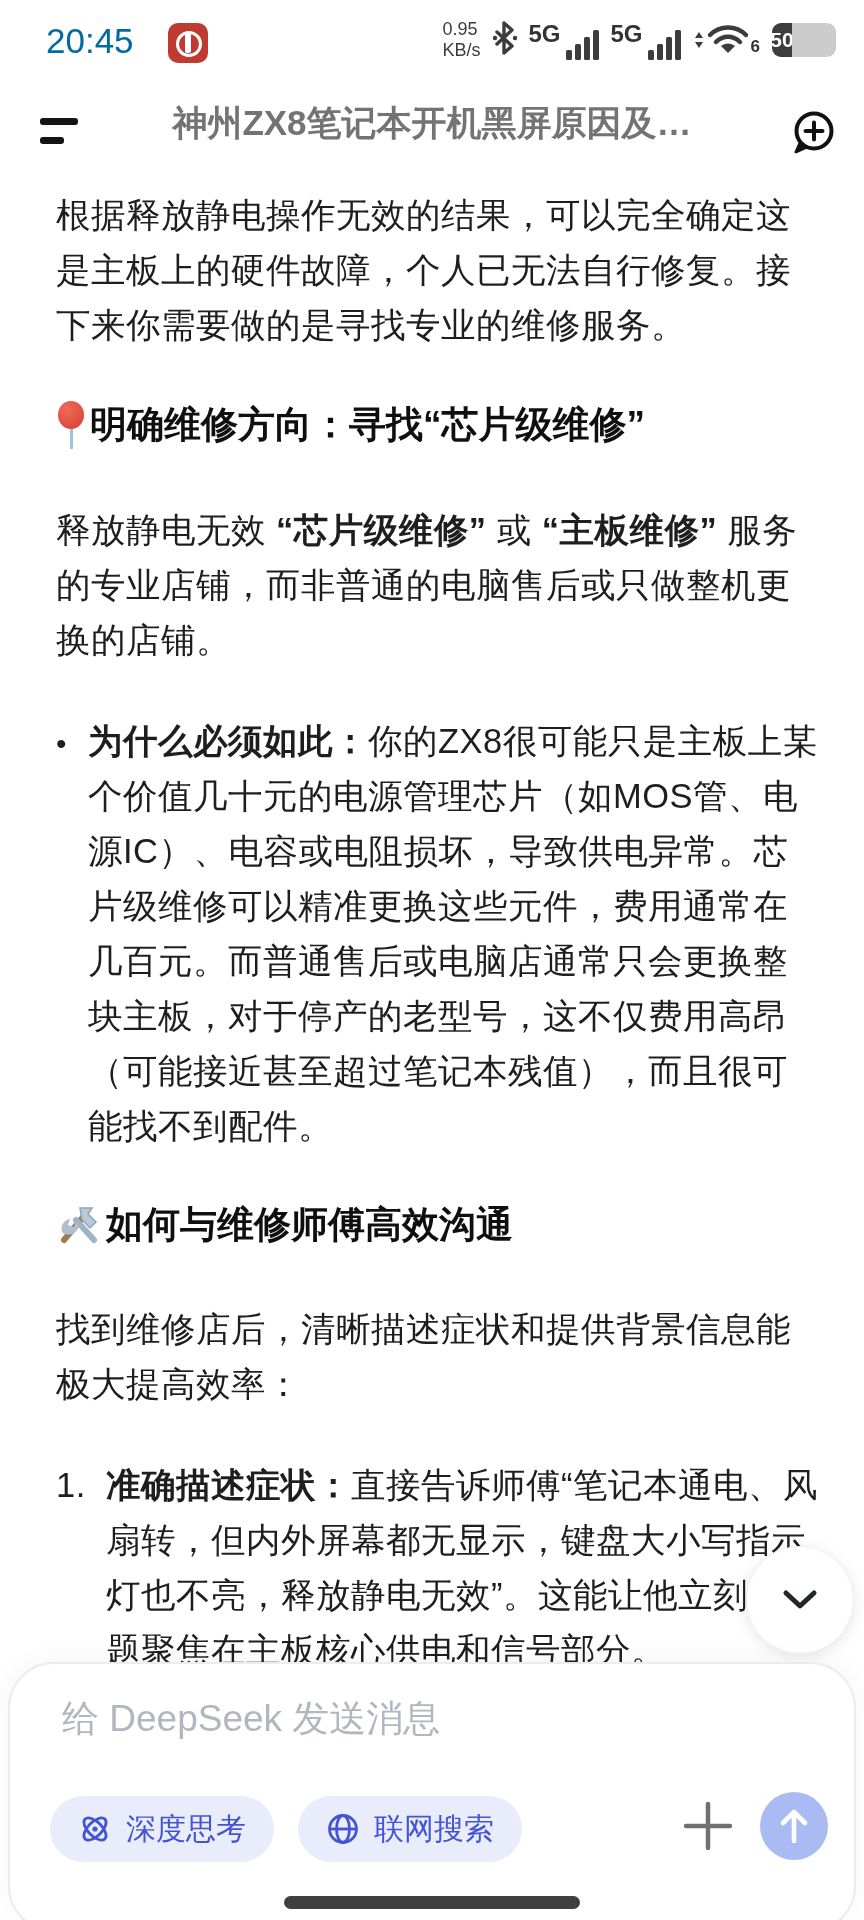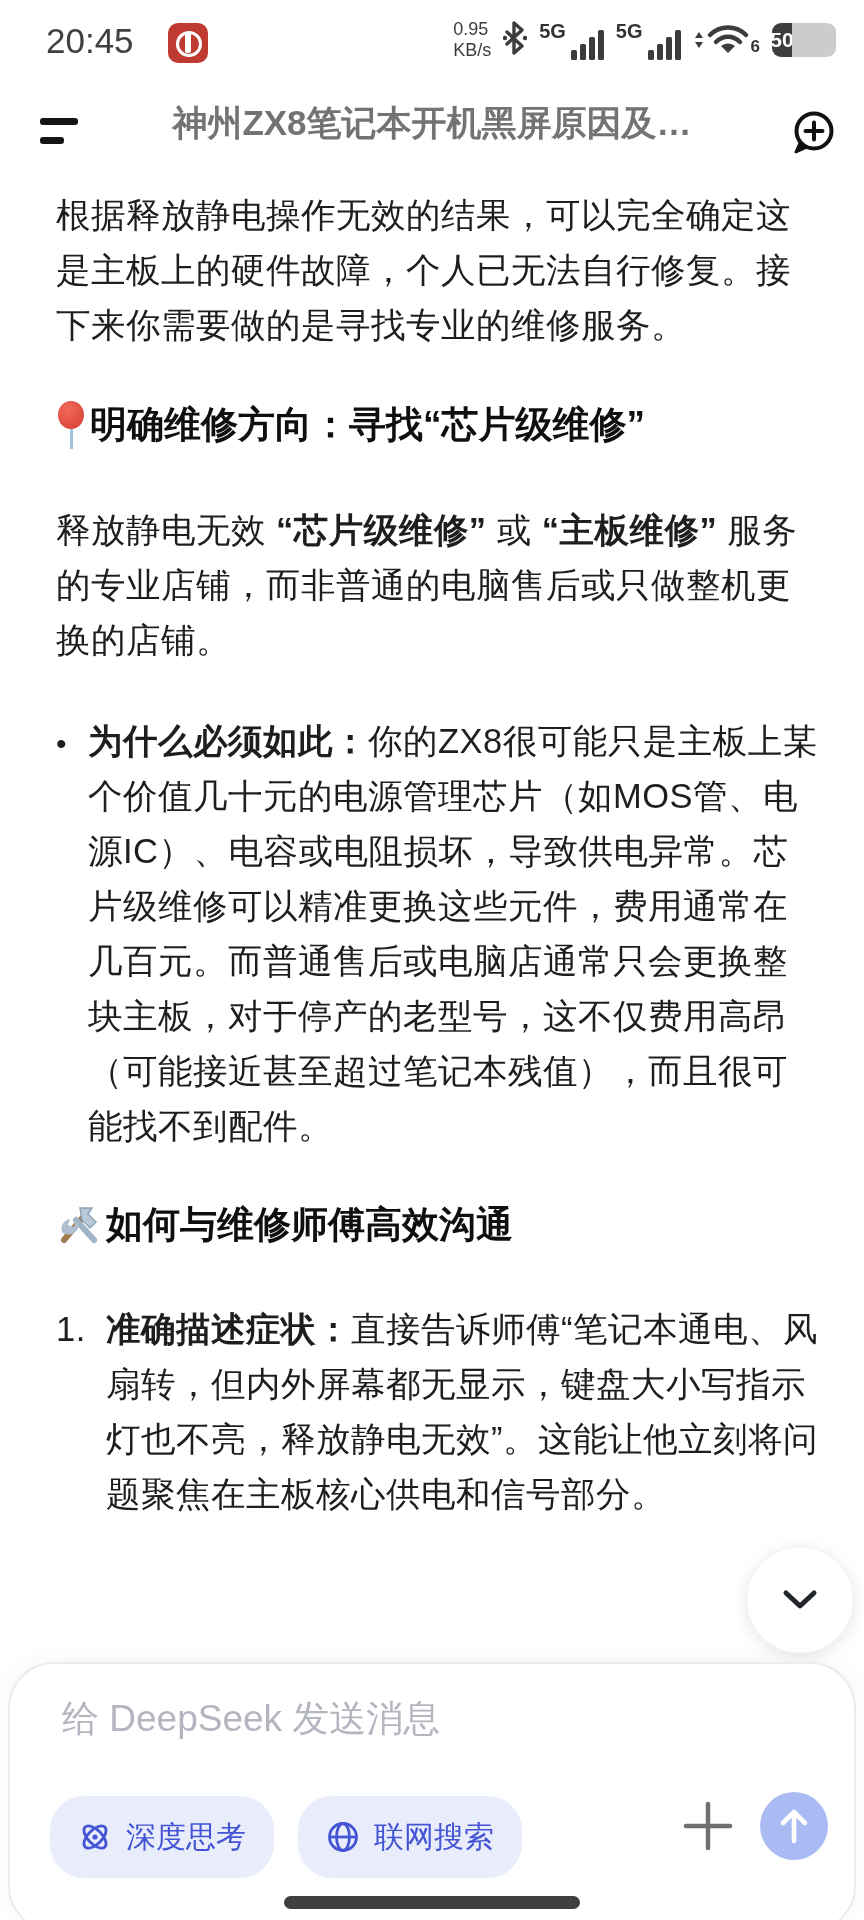--- a/index.html
+++ b/index.html
@@ -5,37 +5,37 @@
   * { margin:0; padding:0; box-sizing:border-box; }
   html,body { background:#e9e9e9; }
   body { font-family:"Liberation Sans", sans-serif; }
   .screen {
     position:relative; width:864px; height:1920px; margin:0 auto;
     background:#ffffff; overflow:hidden; color:#1e1e1e;
   }
 
   
   .status-bar { position:absolute; top:0; left:0; right:0; height:80px; }
-  .time { position:absolute; left:46px; top:21px; font-size:35px; font-weight:500; color:#404040; }
+  .time { position:absolute; left:46px; top:21px; font-size:35px; font-weight:500; color:#0369a1; }
   .rec-app-icon {
     position:absolute; left:168px; top:23px; width:40px; height:40px;
     background:#bf3a30; border-radius:10px;
   }
   .rec-app-icon::before {
     content:""; position:absolute; left:8px; top:8px; width:20px; height:20px;
     border:3px solid #fff; border-radius:50%;
   }
   .rec-app-icon::after {
     content:""; position:absolute; left:17px; top:10px; width:6px; height:20px;
     background:#fff; border-radius:2px;
   }
   .sb-right { position:absolute; right:28px; top:12px; display:flex; align-items:center; gap:12px; height:56px; }
   .net-speed { text-align:left; font-size:18px; line-height:21px; color:#3c3c3c; font-weight:500;margin-left:36px; }
   .sig-group { display:flex; align-items:flex-end; gap:3px; height:40px; }
-  .sig-label { font-size:20px; font-weight:700; color:#333; align-self:flex-start; margin-right:2px; }
+  .sig-label { font-size:24px; font-weight:700; color:#333; align-self:flex-start; margin-right:2px; }
   .bars { display:flex; align-items:flex-end; gap:3px; }
   .bars i { display:block; width:6px; background:#3c3c3c; border-radius:1.5px; }
   .bars i:nth-child(1){height:10px;} .bars i:nth-child(2){height:16px;}
   .bars i:nth-child(3){height:23px;} .bars i:nth-child(4){height:30px;}
   .wifi-wrap { position:relative; display:flex; align-items:flex-end; }
   .wifi-band { font-size:17px; font-weight:700; color:#333; margin-left:1px; }
   .battery { position:relative; display:flex; width:64px; height:34px; border-radius:9px; overflow:hidden; }
   .battery::after { content:""; position:absolute; right:-1px; top:10px; width:3px; height:14px; background:#c9c9c9; border-radius:2px; }
   .battery .fill { width:20px; background:#3d3d3d; color:#fff; font-size:21px; font-weight:700; display:flex; align-items:center; justify-content:center; }
   .battery .rest { flex:1; background:#cccccc; }
@@ -83,21 +83,21 @@
     background:#fff; border:2px solid #ececec; border-radius:46px;
     box-shadow:0 -4px 24px rgba(0,0,0,0.04);
   }
   .composer-input {
     display:block; margin:34px 0 0 52px; width:600px; border:none; outline:none;
     font-family:"Liberation Sans", sans-serif; font-size:37px; color:#1e1e1e; background:transparent;
   }
   .composer-input::placeholder { color:#b3b6bf; }
   .pill-row { display:flex; gap:24px; margin:56px 0 0 40px; }
   .pill {
-    display:flex; align-items:center; gap:14px; height:82px; padding:0 28px;
+    display:flex; align-items:center; gap:14px; height:66px; padding:0 28px;
     background:#e9edfb; border:none; border-radius:34px; cursor:pointer;
     font-family:"Liberation Sans", sans-serif; font-size:30px; font-weight:500; color:#4355d4;
   }
   .attach-btn { position:absolute; right:120px; top:136px; width:52px; height:52px; background:none; border:none; cursor:pointer; }
   .send-btn {
     position:absolute; right:26px; top:128px; width:68px; height:68px; border-radius:50%;
     background:#a9bbf2; border:none; cursor:pointer;
     display:flex; align-items:center; justify-content:center;
   }
 
@@ -203,20 +203,21 @@
         <svg width="46" height="46" viewBox="0 0 46 46">
           <path d="M8 38 L28 14" stroke="#a07a4f" stroke-width="6" stroke-linecap="round"></path>
           <path d="M24 6 L36 6 L32 12 L40 20 L34 26 L26 18 Z" fill="#b9c9d8" stroke="#8fa5b8" stroke-width="1.5"></path>
           <path d="M38 38 L20 18" stroke="#9fb4c6" stroke-width="6" stroke-linecap="round"></path>
           <path d="M6 30 C4 24 8 18 14 17 L12 23 L18 25 L20 19 C24 23 22 30 16 32 C13 33 9 33 6 30 Z" fill="#aebfd0"></path>
         </svg>
       </span>
       <span>如何与维修师傅高效沟通</span>
     </h3>
 
+    <p>找到维修店后，清晰描述症状和提供背景信息能极大提高效率：</p>
 
     <div class="list-item">
       <span class="marker num-marker">1.</span>
       <div class="li-text"><b>准确描述症状：</b><span>直接告诉师傅“笔记本通电、风扇转，但内外屏幕都无显示，键盘大小写指示灯也不亮，释放静电无效”。这能让他立刻将问题聚焦在主板核心供电和信号部分。</span></div>
     </div>
   </div>
 
   <button class="scroll-fab">
     <svg width="40" height="22" viewBox="0 0 40 22">
       <path d="M6 4 L20 17 L34 4" stroke="#22252a" stroke-width="5" fill="none" stroke-linecap="round" stroke-linejoin="round"></path>

